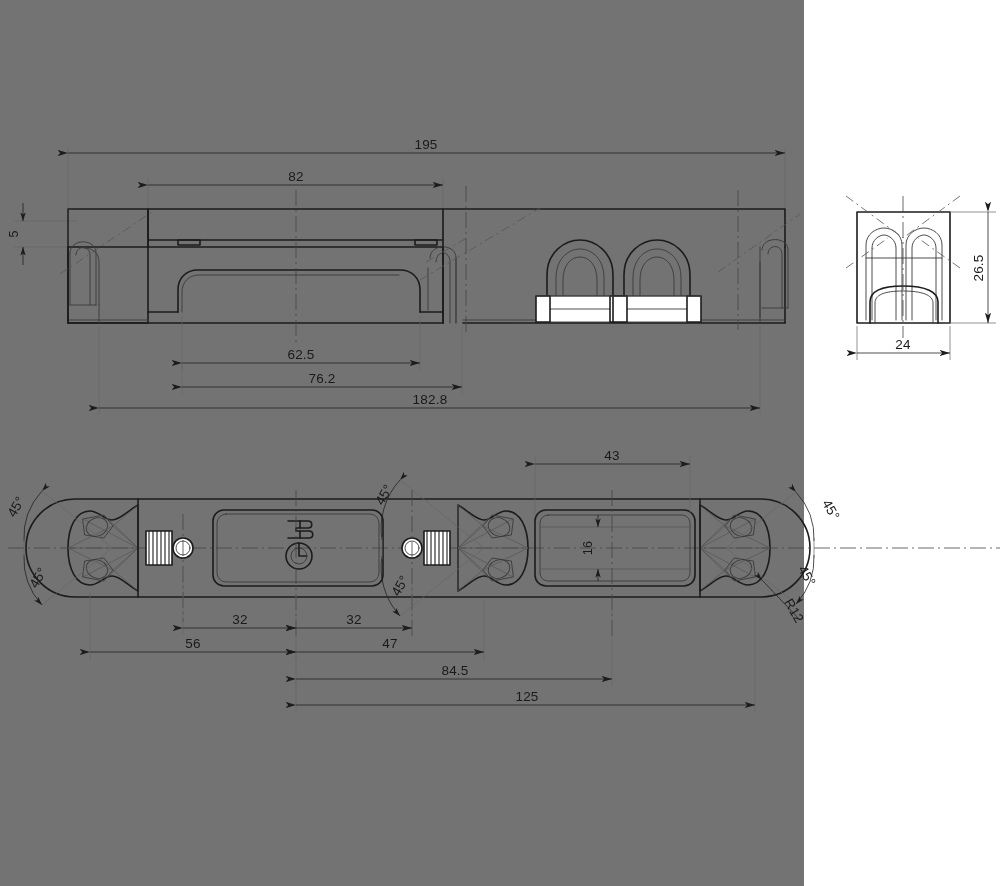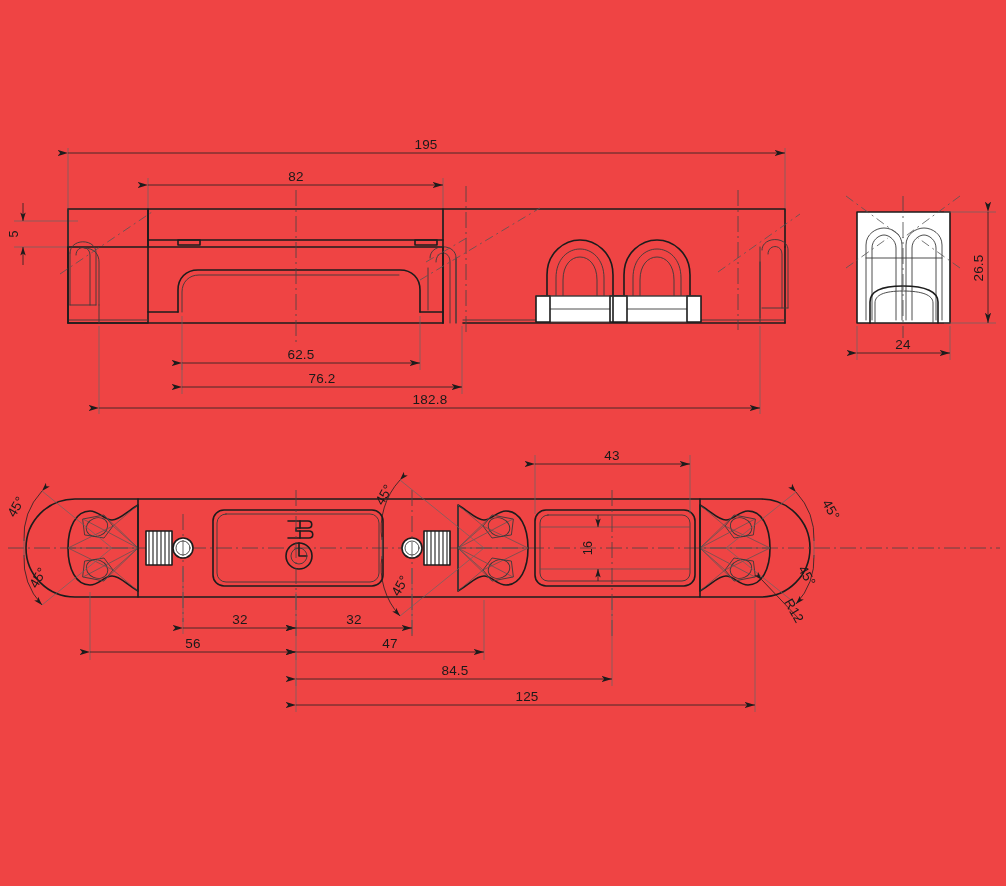--- a/index.html
+++ b/index.html
@@ -2,21 +2,21 @@
 <html><head>
 <meta charset="utf-8">
 <title>Technical Drawing</title>
 <style>
   html,body{margin:0;padding:0;background:#ffffff;}
   body{
     width:1006px;height:886px;overflow:hidden;
     font-family:"Liberation Sans", sans-serif;
     color:#1a1a1a;
   }
-  #sheet{position:relative;width:1006px;height:886px;background:#ef4444;}
+  #sheet{position:relative;width:804px;height:886px;background:#737373;}
   #sheet svg{display:block;position:absolute;left:0;top:0;}
 
   
   .outline{fill:none;stroke:#1c1c1c;stroke-width:1.6;stroke-linejoin:round;stroke-linecap:round;}
   .outline-fill{fill:#ffffff;stroke:#1c1c1c;stroke-width:1.6;stroke-linejoin:round;}
   .thin{fill:none;stroke:#3a3a3a;stroke-width:0.9;stroke-linejoin:round;stroke-linecap:round;}
   .thin-fill{fill:#ffffff;stroke:#3a3a3a;stroke-width:0.9;stroke-linejoin:round;}
   .hair{fill:none;stroke:#555;stroke-width:0.7;}
   .dim{fill:none;stroke:#222;stroke-width:0.8;}
   .ext{fill:none;stroke:#666;stroke-width:0.7;}

